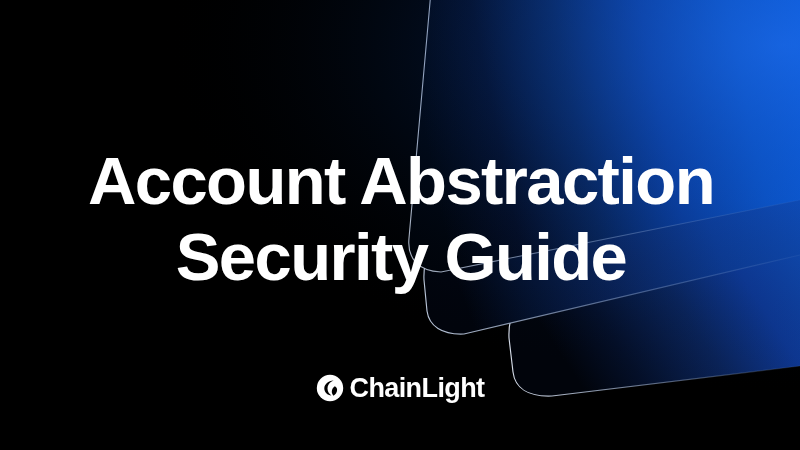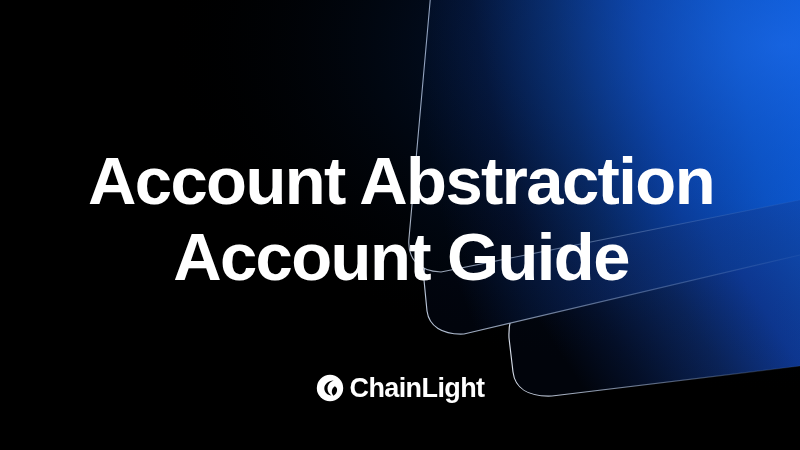--- a/index.html
+++ b/index.html
@@ -174,21 +174,21 @@
                L 409 238
                C 407 258 418 271 441 272
                L 800 200" fill="none" stroke="url(#edgeFadeTop)" stroke-width="1.1"></path>
     </g>
 
     <rect x="0" y="0" width="800" height="450" fill="url(#glowRight)"></rect>
   </svg>
 
   <div class="title-block">
     <span class="title-line l1">Account Abstraction</span>
-    <span class="title-line l2">Account Guide</span>
+    <span class="title-line l2">Security Guide</span>
   </div>
 
   <div class="logo-lockup">
     <svg class="logo-mark" viewBox="0 0 28 28">
       <circle cx="14" cy="14" r="13.2" fill="#ffffff"></circle>
 
       <path d="M 17.6 6.6
                C 12.3 7.0 8.3 10.3 8.3 14.4
                C 8.3 18.1 11.4 21.1 15.4 21.5
                C 13.0 20.0 11.5 17.5 11.5 14.6

